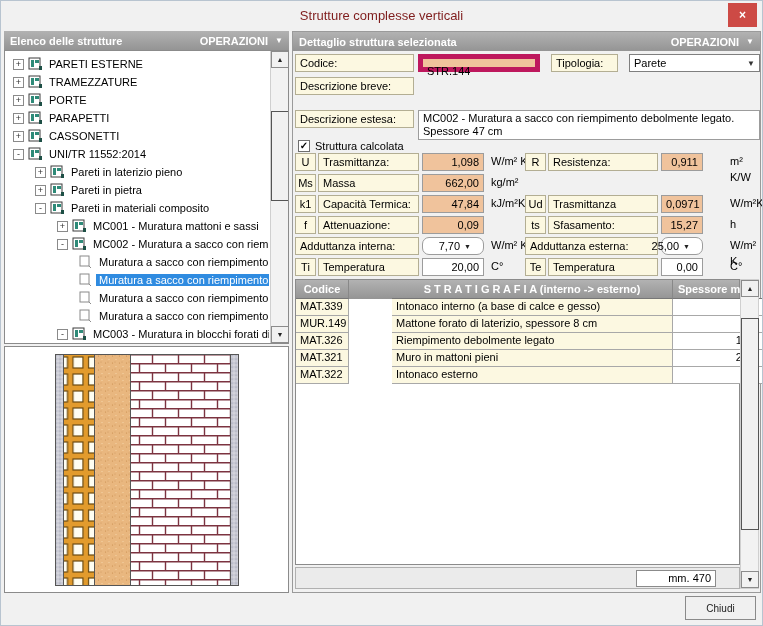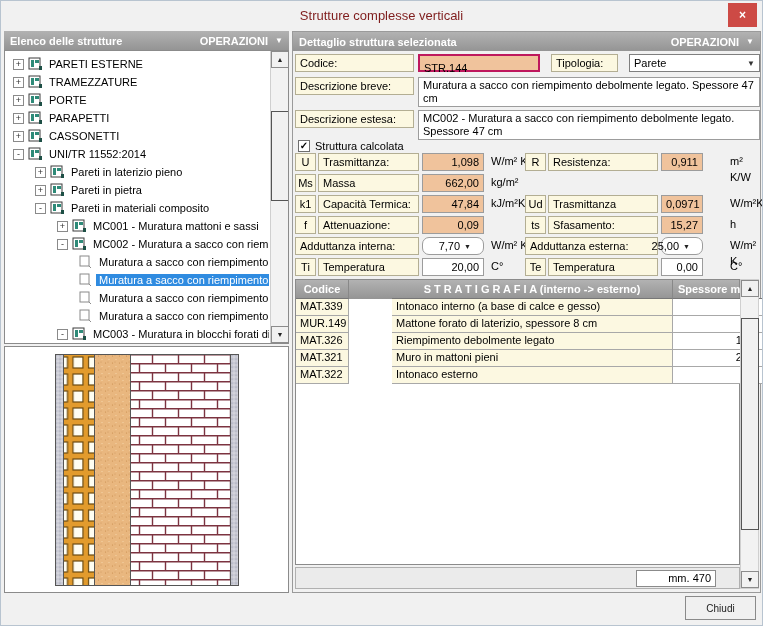--- a/index.html
+++ b/index.html
@@ -41,21 +41,21 @@
   .sb-thumb { position:absolute; left:0; width:18px; background:#f1f1f1; border:1px solid #555; }
 
   .pic-box { position:absolute; left:0; top:315px; width:285px; height:247px; background:#fff;
     border:1px solid #8b8b8b; display:flex; justify-content:center; }
   .pic-box svg { margin-top:7px; }
 
   
   .right-col { position:absolute; left:291px; top:30px; width:469px; height:562px; background:#f1f1f1;
     border:1px solid #9a9a9a; }
   .lblbox { background:#fcf8e1; border:1px solid #b3ae93; height:18px; line-height:16px; padding:0 4px; position:absolute; }
-  .valbox { border:2px solid #be185d; height:18px; line-height:16px; padding:4px 4px; position:absolute; background:#fff; }
+  .valbox { border:5px solid #be185d; height:18px; line-height:16px; padding:4px 4px; position:absolute; background:#fff; }
   .valbox.calc { background:#f0c39c; text-align:right; }
   .txtbox { background:#fff; border:1px solid #9c9c9c; position:absolute; padding:1px 4px; line-height:13px; overflow:hidden; }
   .ddown { background:#fff; border:1px solid #7f7f7f; height:18px; position:absolute; display:flex;
     align-items:center; justify-content:space-between; padding:0 4px; }
   .ddown .caret { font-size:8px; color:#333; }
 
   .chk-row { position:absolute; left:5px; top:108px; display:flex; align-items:center; gap:5px; }
   .cb { width:12px; height:12px; background:#fff; border:1px solid #6e6e6e; display:inline-flex;
     align-items:center; justify-content:center; font-size:10px; font-weight:bold; line-height:1; flex:none; }
 
@@ -377,21 +377,20 @@
 
   <div class="lblbox" style="left:2px; top:22px; width:119px;">Codice:</div>
   <div class="valbox calc" style="left:125px; top:22px; width:122px; text-align:left;">STR.144</div>
   <div class="lblbox" style="left:258px; top:22px; width:67px;">Tipologia:</div>
   <div class="ddown" style="left:336px; top:22px; width:131px;">
     <span>Parete</span>
     <span class="caret">▼</span>
   </div>
 
   <div class="lblbox" style="left:2px; top:45px; width:119px;">Descrizione breve:</div>
-  <div class="txtbox" style="left:125px; top:45px; width:342px; height:30px;">Muratura a sacco con riempimento debolmente legato. Spessore 47 cm</div>
 
   <div class="lblbox" style="left:2px; top:78px; width:119px;">Descrizione estesa:</div>
   <div class="txtbox" style="left:125px; top:78px; width:342px; height:30px;">MC002 - Muratura a sacco con riempimento debolmente legato. Spessore 47 cm</div>
 
   <div class="chk-row">
     <span class="cb checked" id="calc-cb">✓</span>
     <span>Struttura calcolata</span>
   </div>
 
   <div class="therm-zone">

